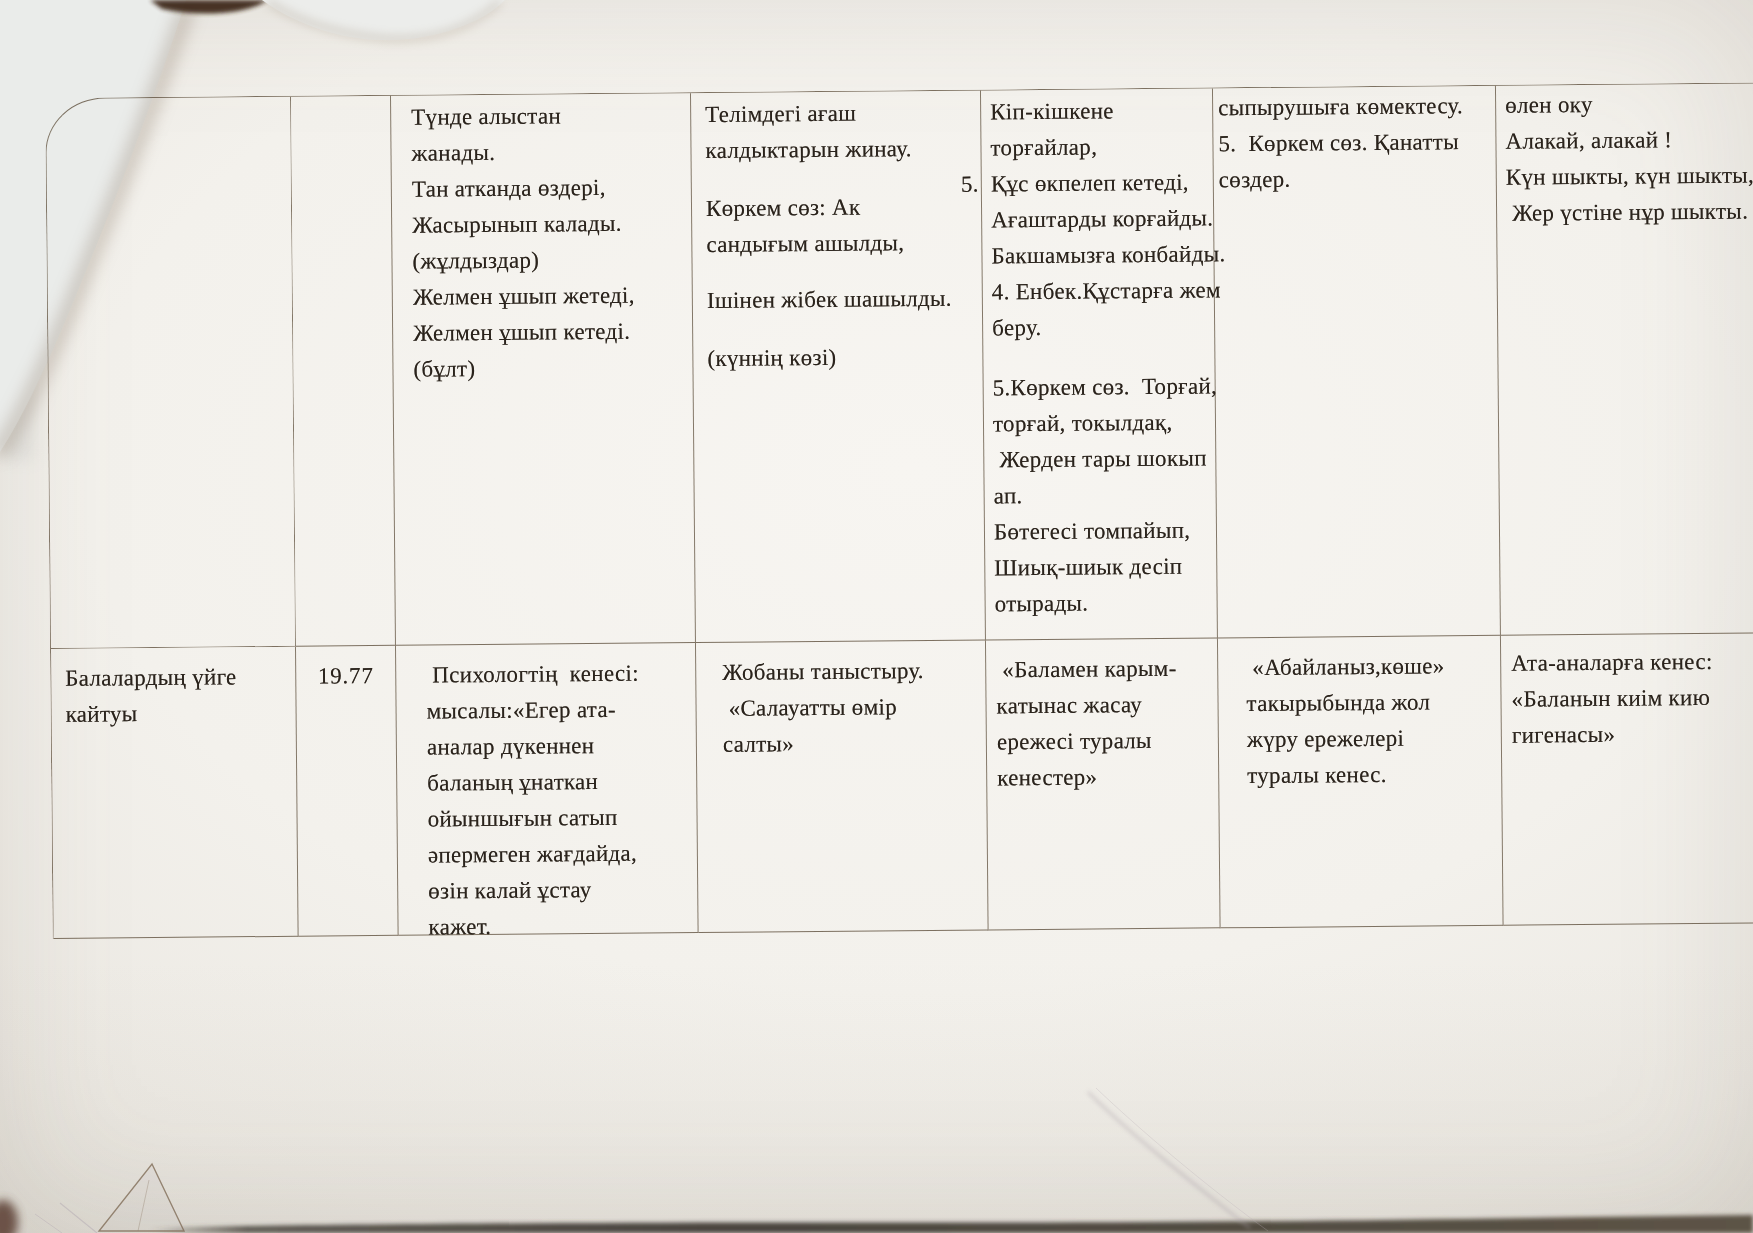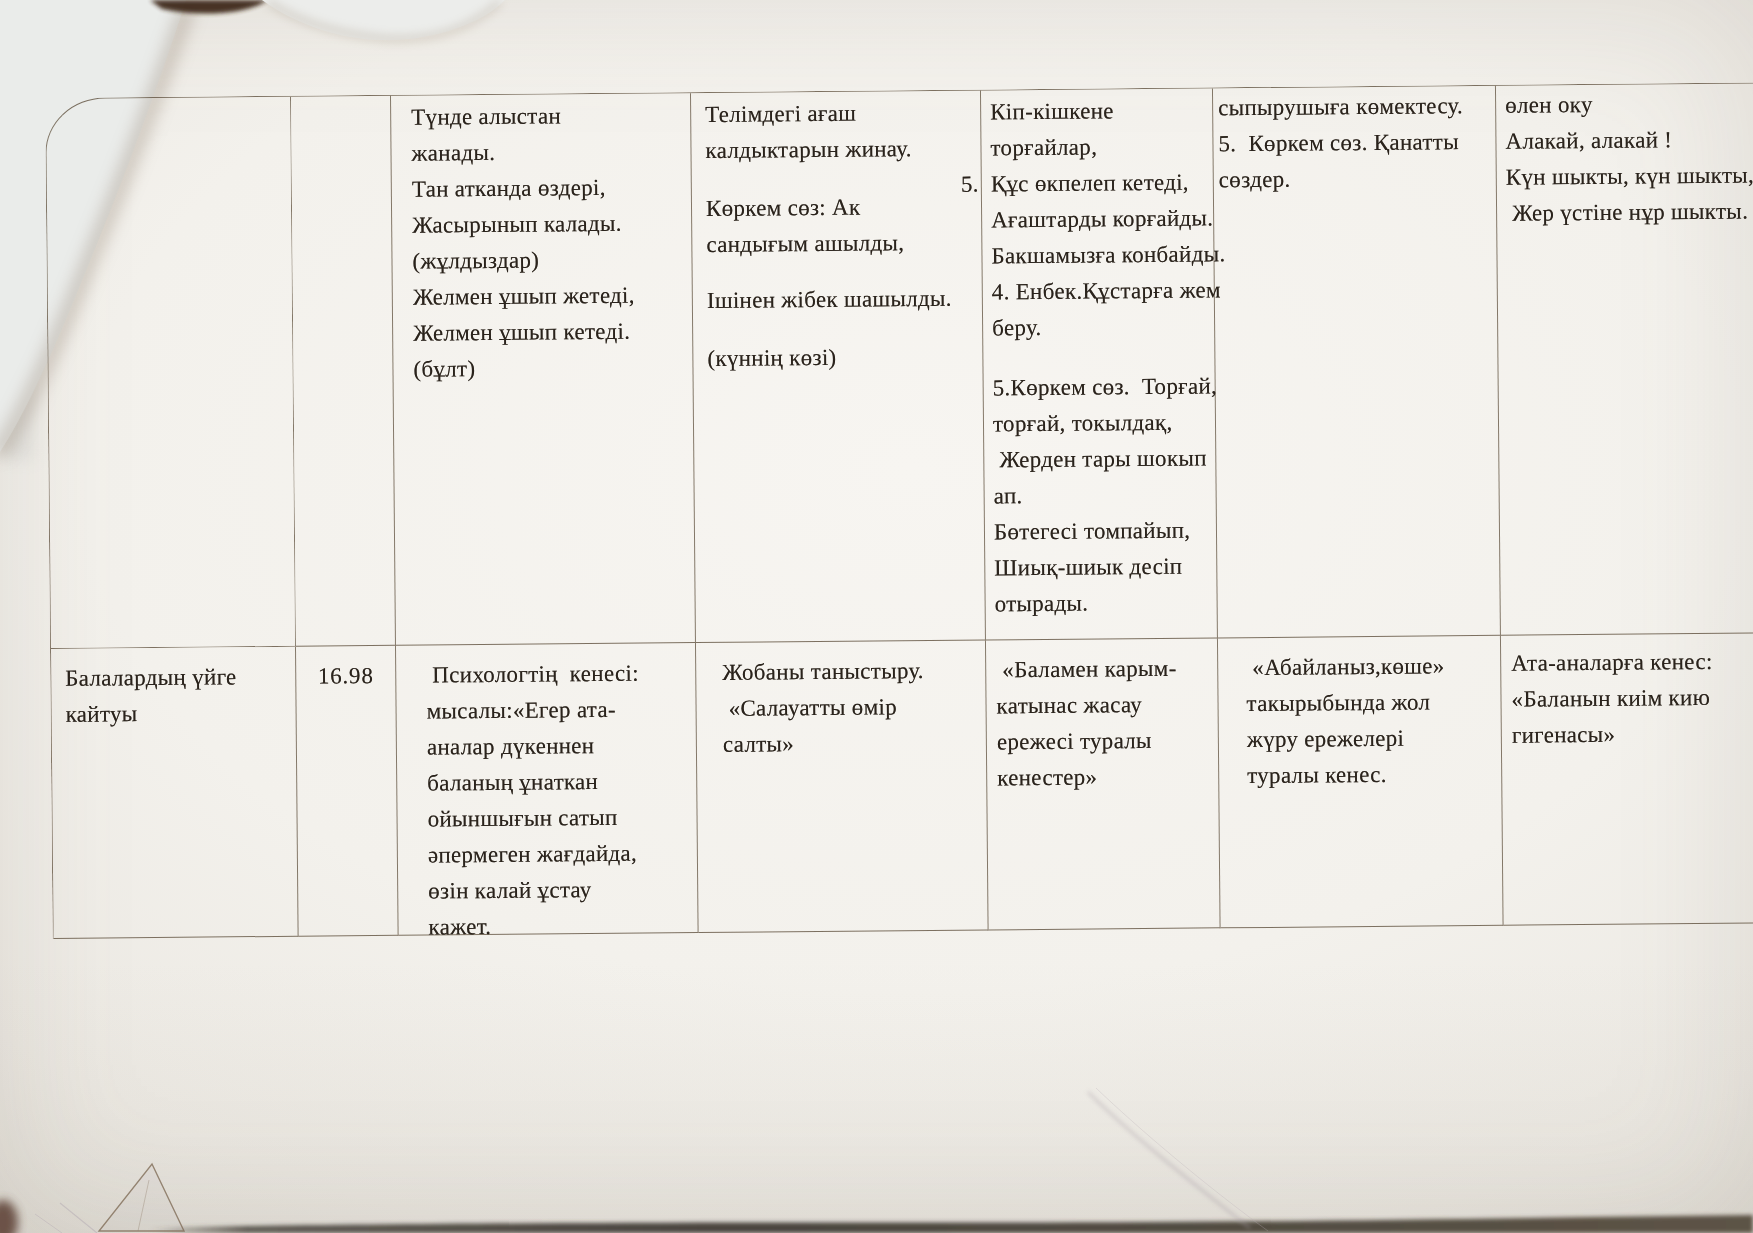--- a/index.html
+++ b/index.html
@@ -150,21 +150,21 @@
         <div class="ln">Алакай, алакай !</div>
         <div class="ln">Күн шыкты, күн шыкты,</div>
         <div class="ln"> Жер үстіне нұр шыкты.</div>
       </div>
 
     <div class="cell r2c1">
         <div class="ln">Балалардың үйге</div>
         <div class="ln">кайтуы</div>
       </div>
     <div class="cell r2c2">
-        <div class="ln">16.98</div>
+        <div class="ln">19.77</div>
       </div>
     <div class="cell r2c3">
         <div class="ln"> Психологтің  кенесі:</div>
         <div class="ln">мысалы:«Егер ата-</div>
         <div class="ln">аналар дүкеннен</div>
         <div class="ln">баланың ұнаткан</div>
         <div class="ln">ойыншығын сатып</div>
         <div class="ln">әпермеген жағдайда,</div>
         <div class="ln">өзін калай ұстау</div>
         <div class="ln">кажет.</div>

